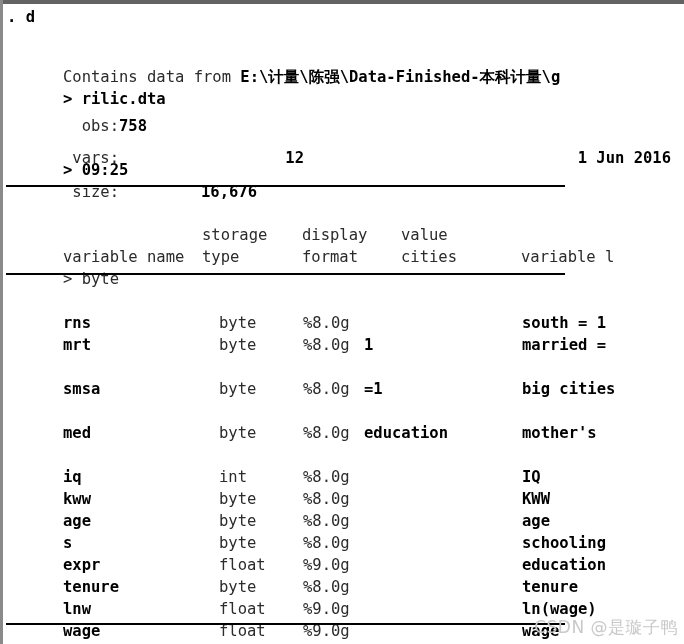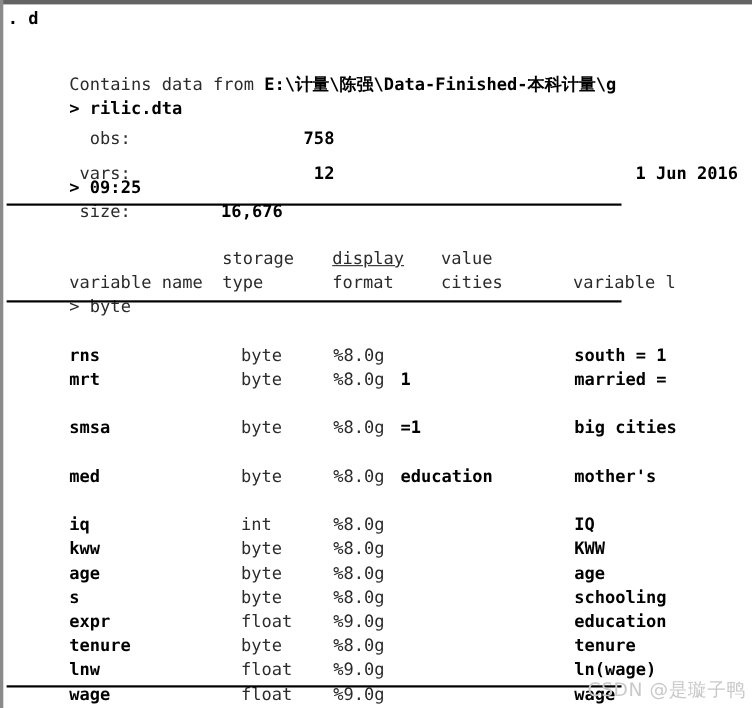--- a/index.html
+++ b/index.html
@@ -80,39 +80,39 @@
     <div class="ln bold" style="top:2px; left:4px;">. d</div>
 
     <div class="ln" style="top:62px; left:4px;">
       <span class="seg bold">&gt; </span><span class="seg bold">rilic.dta</span>
     </div>
     <div class="ln" style="top:40px; left:4px;">
       <span class="seg reg">Contains data from </span><span class="seg bold">E:\计量\陈强\Data-Finished-本科计量\g</span>
     </div>
 
     <div class="ln" style="top:89px; left:4px;">
-      <span class="seg reg">  obs:</span><span class="seg bold" style="display:inline-block; width:185px; text-align:right;">758</span>
+      <span class="seg reg">  obs:</span><span class="seg bold" style="display:inline-block; width:185px; ">758</span>
     </div>
 
     <div class="ln" style="top:111px; left:4px;">
       <span class="seg reg"> vars:</span><span class="seg bold" style="display:inline-block; width:185px; text-align:right;margin-top:10px;">12</span><span class="seg bold" style="display:inline-block; width:367px; text-align:right;">1 Jun 2016</span>
     </div>
 
     <div class="ln" style="top:133px; left:4px;">
       <span class="seg bold">&gt; </span><span class="seg bold">09:25</span>
     </div>
 
     <div class="ln" style="top:155px; left:4px;">
       <span class="seg reg"> size:</span><span class="seg bold" style="display:inline-block; width:138px; text-align:right;">16,676</span>
     </div>
 
     <div class="hr" style="top:181px; width:559px;"></div>
 
     <div class="ln reg" style="top:198px; left:4px;">
-      <span class="seg" style="display:inline-block; width:139px;"></span><span class="seg" style="display:inline-block; width:100px;">storage</span><span class="seg" style="display:inline-block; width:99px;text-decoration:underline;">display</span><span class="seg" style="display:inline-block; width:100px;">value</span>
+      <span class="seg" style="display:inline-block; width:139px;"></span><span class="seg" style="display:inline-block; width:100px;">storage</span><span class="seg" style="display:inline-block; width:99px;">display</span><span class="seg" style="display:inline-block; width:100px;">value</span>
     </div>
 
     <div class="ln reg" style="top:220px; left:4px;">
       <span class="seg" style="display:inline-block; width:139px;">variable name</span><span class="seg" style="display:inline-block; width:100px;">type</span><span class="seg" style="display:inline-block; width:99px;">format</span><span class="seg" style="display:inline-block; width:120px;">cities</span><span class="seg">variable l</span>
     </div>
 
     <div class="ln reg" style="top:242px; left:4px;">
       <span class="seg">&gt; </span><span class="seg">byte</span>
     </div>
 

